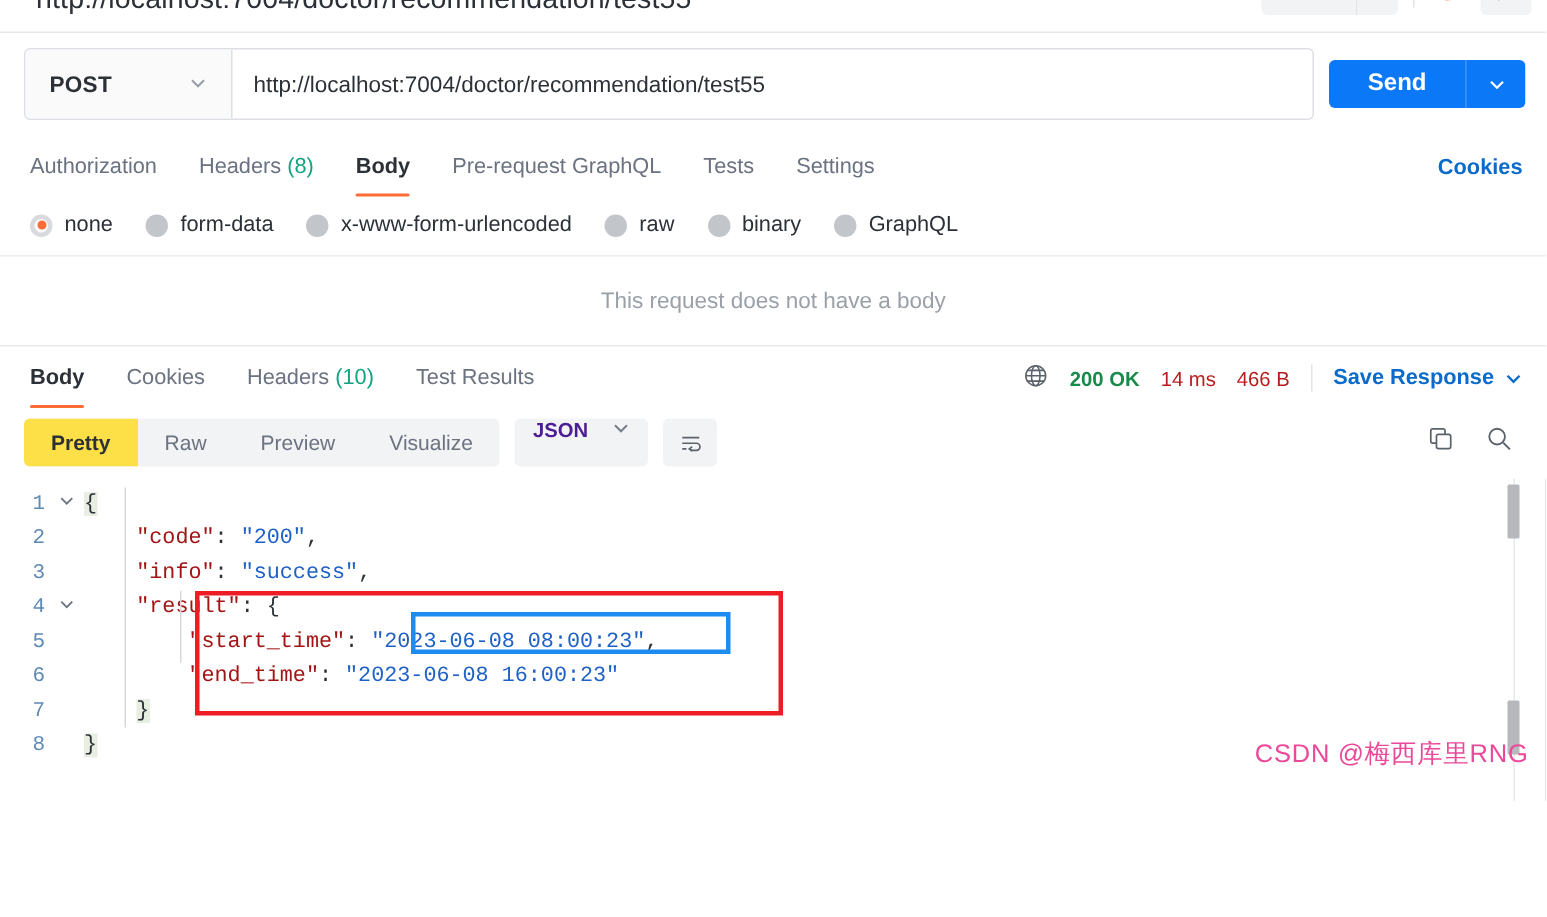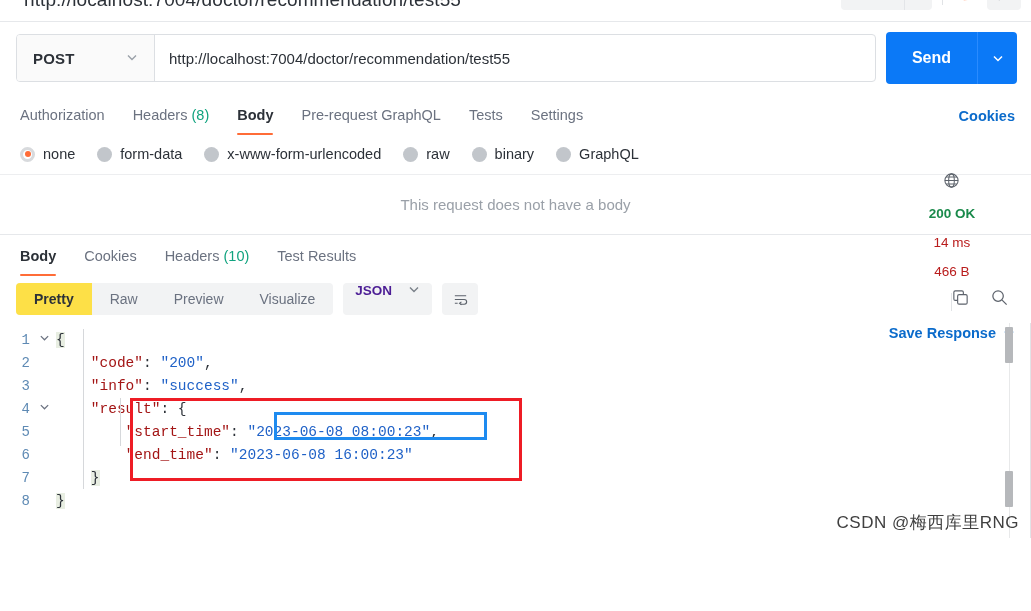--- a/index.html
+++ b/index.html
@@ -96,21 +96,21 @@
     flex: 1;
     border: none; outline: none;
     font-size: 15px;
     color: #2c3138;
     padding: 0 14px;
     background: transparent;
     font-family: "Liberation Sans", sans-serif;
   }
   .send-group {
     display: flex;
-    height: 52px;
+    height: 32px;
     border-radius: 4px;
     overflow: hidden;
   }
   .send-btn {
     background: #0b79f7;
     color: #ffffff;
     border: none;
     padding: 0 26px;
     font-size: 16px;
     font-weight: 700;
@@ -218,21 +218,20 @@
     position: absolute;
     left: 4px; right: 14px; bottom: 0;
     height: 2px; background: #ff6c37;
     border-radius: 1px;
   }
   .resp-tab .cnt { color: #10a37f; }
   .resp-meta {
     margin-left: auto;
     display: flex; align-items: center; gap: 14px;
     font-size: 13.5px;
-    flex-direction: column;
   }
   .meta-ok { color: #1a8a4b; font-weight: 700; }
   .meta-num { color: #b91c1c; font-weight: 400; }
   .meta-sep { width: 1px; height: 18px; background: #e1e3e6; }
   .save-resp {
     color: #0b6bcb; font-weight: 700; font-size: 14.5px;
     display: flex; align-items: center; gap: 7px;
   }
 
   
@@ -349,23 +348,23 @@
   }
   .edge-rail {
     position: absolute;
     right: 0; top: 0;
     width: 1px; height: 100%;
     background: #e1e3e6;
   }
 
   .watermark {
     position: absolute;
-    right: 12px; bottom: 4px;
+    right: 12px; bottom: 20px;
     font-size: 17px;
-    color: #404040;
+    color: #ec4899;
     letter-spacing: .5px;
     user-select: none;
   }
 </style>
 </head>
 <body>
 
 <div class="topstrip">
   <div class="tab-title">http://localhost:7004/doctor/recommendation/test55</div>
   <div class="save-cluster">

